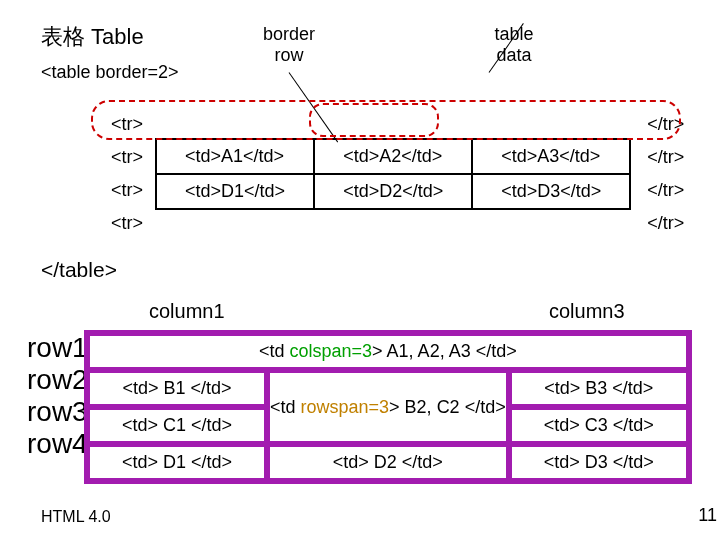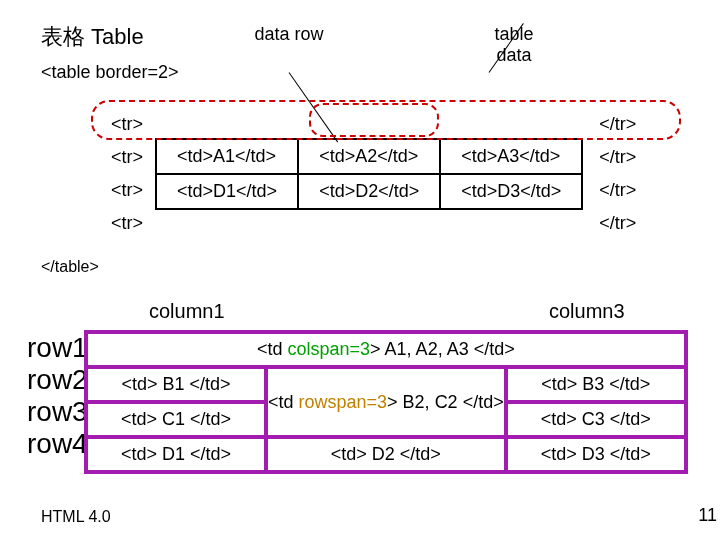--- a/index.html
+++ b/index.html
@@ -26,46 +26,46 @@
   .line { position: absolute; background: #000; height: 1px; transform-origin: left center; }
   .line.row  { top: 72px; left: 270px; width: 85px; transform: rotate(55deg); }
   .line.data { top: 72px; left: 470px; width: 60px; transform: rotate(-55deg); }
 
   .eg1 { position: absolute; top: 106px; left: 80px; }
   .trcol, .endcol { font-size: 18px; padding: 6px 10px; }
   .endcol { padding-left: 14px; }
   table.code { border-collapse: collapse; }
   table.code td {
     border: 2px solid #000;
-    padding: 6px 20px;
+    padding: 6px 28px;
     font-size: 18px;
     white-space: nowrap;
   }
   
   .rdash-row { border: 2px dashed #c00; border-radius: 18px; position: absolute; }
   .rdash-cell { border: 2px dashed #c00; border-radius: 14px; position: absolute; }
 
-  .closetbl { position: absolute; top: 258px; left: 22px; font-size: 16px; text-align: right; }
+  .closetbl { position: absolute; top: 258px; left: 22px; font-size: 21px; text-align: right; }
 
   
   .colhdr { position: absolute; top: 300px; font-size: 20px; }
   .colhdr.c1 { left: 130px; }
   .colhdr.c2 { left: 330px; }
   .colhdr.c3 { left: 530px; }
 
   .rowlbl { position: absolute; left: 8px; font-size: 28px; }
   .rowlbl.r1 { top: 332px; }
   .rowlbl.r2 { top: 364px; }
   .rowlbl.r3 { top: 396px; }
   .rowlbl.r4 { top: 428px; }
 
   .eg2 { position: absolute; top: 330px; left: 65px; }
   table.code2 { border-collapse: collapse; }
   table.code2 td {
-    border: 4px solid #a21caf;
+    border: 6px solid #a21caf;
     padding: 5px 0;
     font-size: 18px;
     text-align: center;
     white-space: nowrap;
   }
   .w1 { width: 180px; }
   .w2 { width: 220px; }
   .w3 { width: 180px; }
   .kw-c { color: #00a000; }
   .kw-r { color: #c08000; }
@@ -74,21 +74,21 @@
   .footer-r { position: absolute; bottom: 14px; right: 22px; font-size: 18px; }
 </style>
 </head>
 <body>
 
 <div class="slide">
 
   <div class="hdr-title">表格 Table</div>
   <div class="hdr-tbl">&lt;table border=2&gt;</div>
 
-  <div class="callout row">data row</div>
+  <div class="callout row">border row</div>
   <div class="callout data">table data</div>
   <div class="line row"></div>
   <div class="line data"></div>
 
   <div class="eg1">
     <table>
         <tbody>
           <tr>
       <td style="border:none;padding:0;vertical-align:top">
         <div class="trcol">&lt;tr&gt;</div>

